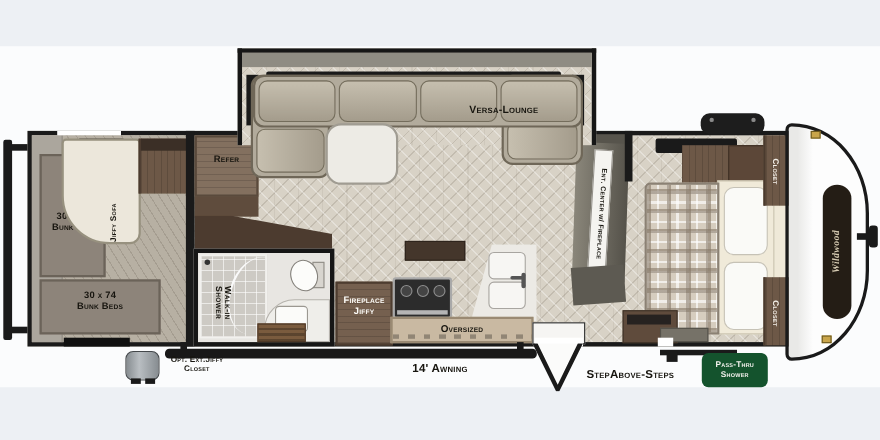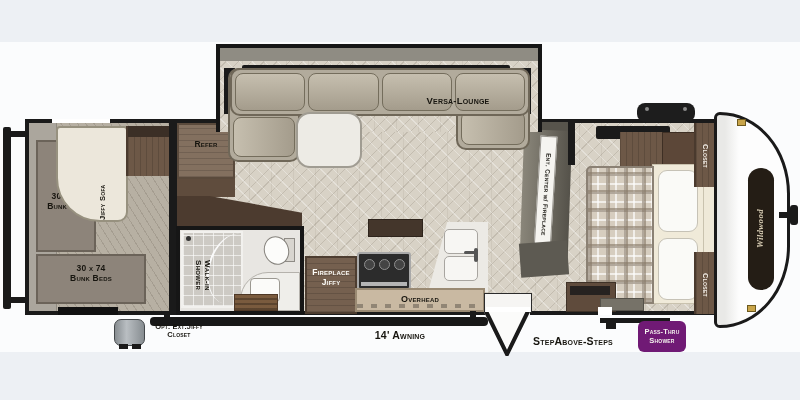--- a/index.html
+++ b/index.html
@@ -109,21 +109,21 @@
     <div class="abs" style="left:2px;bottom:2px;width:46px;height:4px;background:#b5b5b5;"></div>
   </div>
   <div class="abs" style="left:428px;top:222px;width:60px;height:70px;background:#eceae5;clip-path:polygon(32% 0,100% 0,100% 100%,0 100%);"></div>
   <div class="abs" style="left:444px;top:229px;width:34px;height:25px;background:#f7f6f3;border:1.5px solid #a8a5a0;border-radius:5px;"></div>
   <div class="abs" style="left:444px;top:256px;width:34px;height:25px;background:#f7f6f3;border:1.5px solid #a8a5a0;border-radius:5px;"></div>
   <div class="abs" style="left:474px;top:248px;width:4px;height:14px;background:#555;border-radius:2px;"></div>
   <div class="abs" style="left:464px;top:251px;width:12px;height:3px;background:#555;border-radius:2px;"></div>
   <div class="abs" style="left:355px;top:288px;width:130px;height:24px;background:#c9b9a2;border:2px solid #9a8a73;">
     <div class="abs" style="left:0;bottom:2px;width:100%;height:4px;background-image:repeating-linear-gradient(90deg,rgba(0,0,0,.28) 0 6px,transparent 6px 14px);"></div>
   </div>
-  <div class="abs label" style="left:370px;top:294px;width:100px;font-size:9px;">Overhead</div>
+  <div class="abs label" style="left:370px;top:294px;width:100px;font-size:9px;">Oversized</div>
   <div class="abs" style="left:484px;top:293px;width:48px;height:20px;background:#f6f5f3;border:1.5px solid #2b2b2b;"></div>
 
   <div class="abs" style="left:518px;top:122px;width:56px;height:14px;background:#57544c;"></div>
   <div class="abs" style="left:522px;top:130px;width:48px;height:126px;background:linear-gradient(90deg,#8a867a,#55524a);transform:rotate(2deg);"></div>
   <div class="abs" style="left:537px;top:136px;width:17px;height:116px;background:#f5f4f0;border:1px solid #96938c;transform:rotate(3.5deg);display:flex;align-items:center;justify-content:center;">
     <div class="vlabel" style="font-size:6.5px;">Ent. Center w/ Fireplace</div>
   </div>
   <div class="abs" style="left:520px;top:242px;width:48px;height:34px;background:#5d5a52;transform:rotate(-4deg);"></div>
   <div class="abs wallfill" style="left:568px;top:119px;width:7px;height:46px;"></div>
 
@@ -188,21 +188,21 @@
   <div class="abs label" style="left:350px;top:330px;width:100px;font-size:10.5px;">14' Awning</div>
 
   <div class="abs" style="left:486px;top:307px;width:44px;height:8px;background:#fff;"></div>
   <div class="abs" style="left:484px;top:312px;width:46px;height:44px;background:#fbfbfa;clip-path:polygon(0 0,50% 100%,100% 0);"></div>
   <div class="abs" style="left:484px;top:312px;width:46px;height:44px;background:#1a1a1a;clip-path:polygon(0% 0%,10% 0%,50% 86%,90% 0%,100% 0%,53% 100%,47% 100%);"></div>
   <div class="abs label" style="left:528px;top:336px;width:90px;font-size:10.5px;">StepAbove-Steps</div>
 
   <div class="abs wallfill" style="left:600px;top:318px;width:70px;height:5px;"></div>
   <div class="abs wallfill" style="left:606px;top:320px;width:10px;height:9px;"></div>
   <div class="abs wallfill" style="left:652px;top:322px;width:10px;height:9px;"></div>
-  <div class="abs" style="left:638px;top:321px;width:48px;height:31px;background:#701a75;border-radius:6px;display:flex;flex-direction:column;justify-content:center;">
+  <div class="abs" style="left:638px;top:321px;width:60px;height:31px;background:#14532d;border-radius:6px;display:flex;flex-direction:column;justify-content:center;">
     <div class="label" style="color:#f4f2ee;font-size:7.5px;">Pass-Thru</div>
     <div class="label" style="color:#f4f2ee;font-size:7.5px;">Shower</div>
   </div>
 
   <div class="abs" style="left:114px;top:319px;width:31px;height:27px;background:linear-gradient(90deg,#878d91,#b9bec2 40%,#878d91);border:1.5px solid #44484b;border-radius:7px;"></div>
   <div class="abs wallfill" style="left:119px;top:344px;width:9px;height:5px;"></div>
   <div class="abs wallfill" style="left:132px;top:344px;width:9px;height:5px;"></div>
   <div class="abs label" style="left:146px;top:323px;width:66px;font-size:7.5px;">
     <div>Opt. Ext.Jiffy</div>
     <div>Closet</div>

